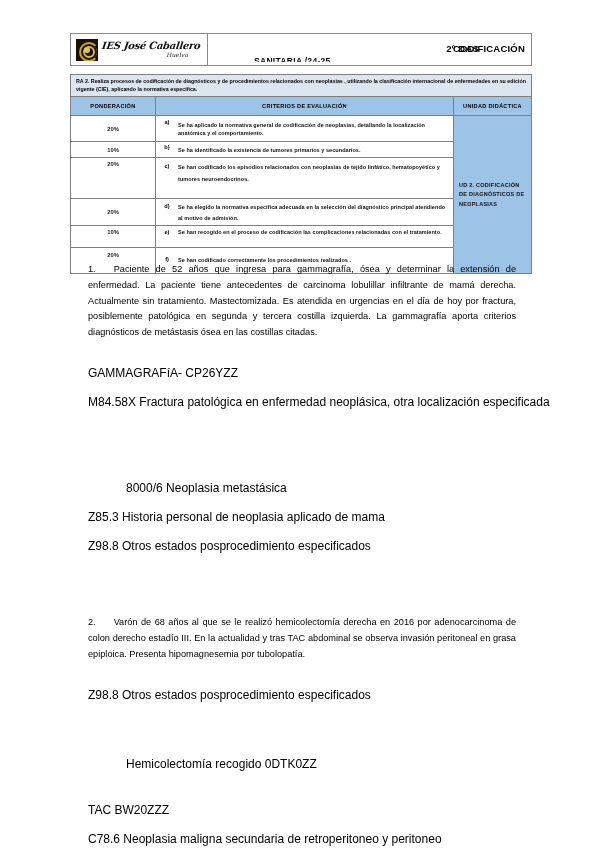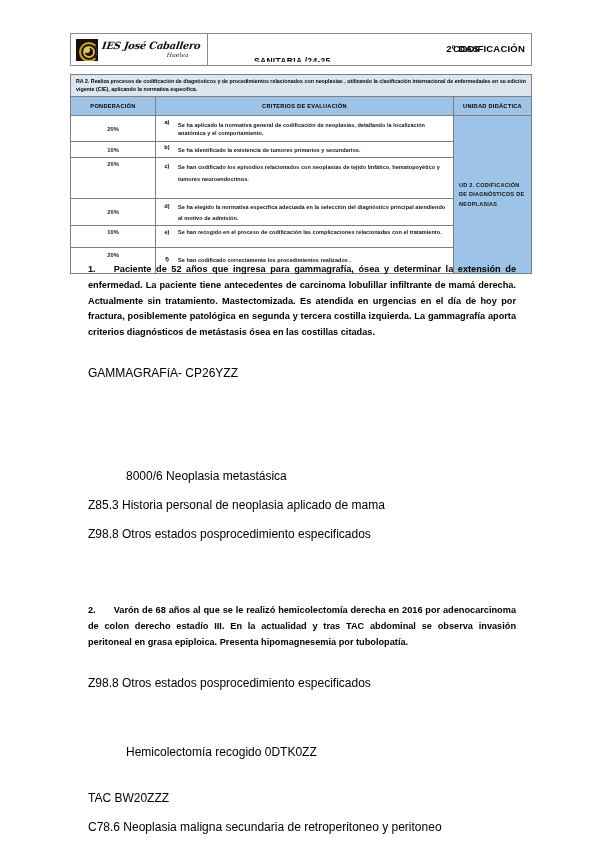--- a/index.html
+++ b/index.html
@@ -233,21 +233,21 @@
 
   
   .content {
     position: absolute;
     left: 88px;
     top: 262px;
     width: 428px;
   }
   .case-para {
     font-size: 9.2px;
-    font-weight: bold;
+    font-weight: normal;
     line-height: 1.72;
     text-align: justify;
     text-justify: inter-word;
     margin: 0;
     color: #000;
   }
   .case-para .num {
     margin-right: 18px;
   }
   .code-line {
@@ -342,20 +342,21 @@
   </div>
 
   <div class="content">
 
     <p class="case-para block-1"><span class="num">1.</span><span>Paciente de 52 años que ingresa para gammagrafía, ósea y determinar la extensión de enfermedad. La paciente tiene antecedentes de carcinoma lobulillar infiltrante de mamá derecha. Actualmente sin tratamiento. Mastectomizada. Es atendida en urgencias en el día de hoy por fractura, posiblemente patológica en segunda y tercera costilla izquierda. La gammagrafía aporta criterios diagnósticos de metástasis ósea en las costillas citadas.</span></p>
 
     <div class="spacer-md"></div>
 
     <div class="code-line">GAMMAGRAFíA- CP26YZZ</div>
     <div class="gap-code"></div>
+    <div class="code-line">M84.58X Fractura patológica en enfermedad neoplásica, otra localización especificada</div>
     <div class="gap-code"></div>
     <div class="gap-code"></div>
     <div class="code-line indent">8000/6  Neoplasia metastásica</div>
     <div class="gap-code"></div>
     <div class="code-line">Z85.3  Historia personal de neoplasia aplicado de mama</div>
     <div class="gap-code"></div>
     <div class="code-line">Z98.8  Otros estados posprocedimiento especificados</div>
     <div class="gap-code"></div>
 
     <div class="spacer-lg"></div>

